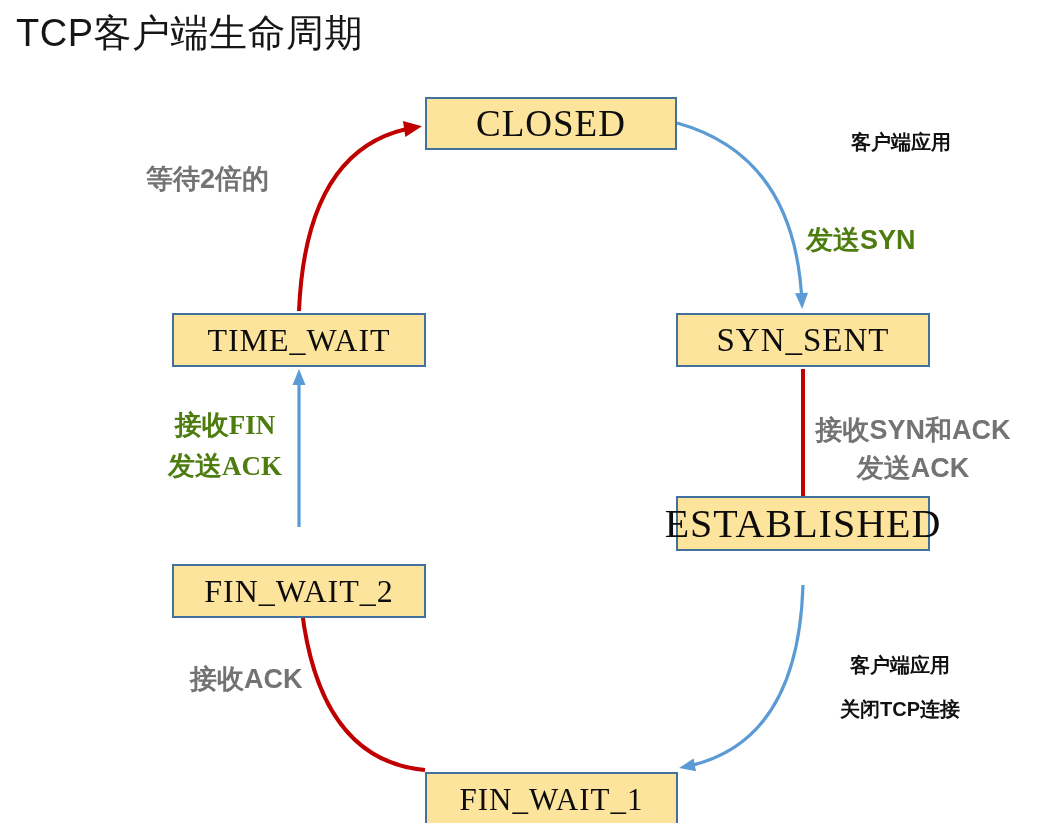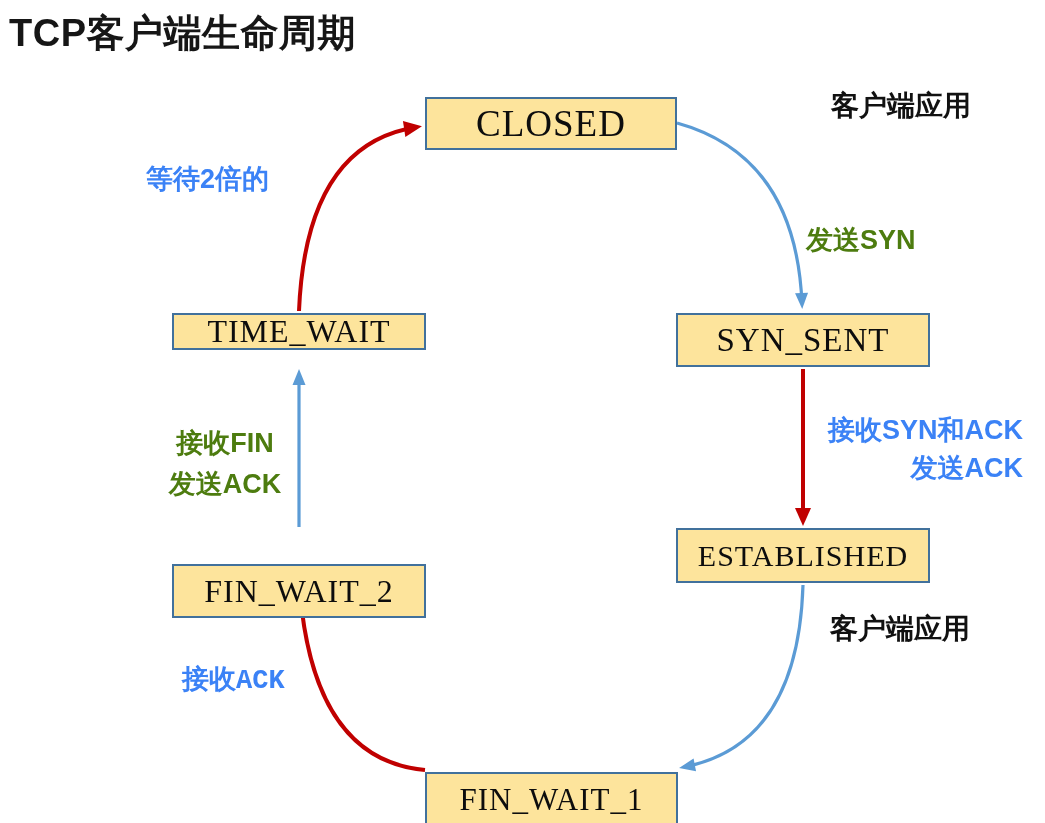--- a/index.html
+++ b/index.html
@@ -4,45 +4,45 @@
 <style>
   html,body { margin:0; padding:0; background:#ffffff; }
   .canvas {
     position:relative;
     width:1045px; height:823px;
     background:#ffffff;
     font-family:"Liberation Sans","DejaVu Sans",sans-serif;
     overflow:hidden;
   }
   .title {
-    position:absolute; left:9px; top:8px;
-    font-size:38px; font-weight:700; color:#161616;
+    position:absolute; left:16px; top:8px;
+    font-size:38px; font-weight:400; color:#161616;
     letter-spacing:0.5px;
   }
   .arrows { position:absolute; left:0; top:0; width:1045px; height:823px; }
   .state {
     position:absolute;
     background:#FDE49C;
     border:2px solid #41719C;
     box-sizing:border-box;
     display:flex; align-items:center; justify-content:center;
     font-family:"Liberation Serif","DejaVu Serif",serif;
     color:#0d0d0d;
     letter-spacing:1px;
   }
   .lbl {
     position:absolute;
     font-size:27px; font-weight:600;
     text-align:center;
     white-space:nowrap;
   }
-  .lbl.black { color:#111111; font-size:28px; line-height:44px; }
-  .lbl.red   { color:#3b82f6; }
+  .lbl.black { color:#111111; font-size:20px; line-height:44px;margin-top:36px; }
+  .lbl.red   { color:#737373; }
   .lbl.blue  { color:#4d7c0f; }
-  .two { line-height:38px;text-align:right; }
+  .two { line-height:38px; }
 </style>
 </head>
 <body>
 
 <div class="canvas">
 
   <div class="title">TCP客户端生命周期</div>
 
   <svg class="arrows" width="1045" height="823" viewBox="0 0 1045 823" xmlns="http://www.w3.org/2000/svg">
     <defs>
@@ -64,47 +64,48 @@
 
     <path d="M 299 527 L 299 374" fill="none" stroke="#5B9BD5" stroke-width="3.2" marker-end="url(#head-blue)"></path>
 
     <path d="M 299 311 Q 306 144 417 127" fill="none" stroke="#C00000" stroke-width="4" marker-end="url(#head-red)"></path>
   </svg>
 
   <div class="state" style="left:425px; top:97px;  width:252px; height:53px; font-size:37px;">CLOSED</div>
 
   <div class="state" style="left:676px; top:313px; width:254px; height:54px; font-size:33px;">SYN_SENT</div>
 
-  <div class="state" style="left:676px; top:528px; width:254px; height:55px; font-size:30px;">ESTABLISHED</div>
+  <div class="state" style="left:676px; top:496px; width:254px; height:55px; font-size:40px;">ESTABLISHED</div>
 
   <div class="state" style="left:425px; top:744px; width:253px; height:55px; font-size:31px;margin-top:28px;">FIN_WAIT_1</div>
 
   <div class="state" style="left:172px; top:528px; width:254px; height:54px; font-size:32px;margin-top:36px;">FIN_WAIT_2</div>
 
-  <div class="state" style="left:172px; top:313px; width:254px; height:37px; font-size:32px;">TIME_WAIT</div>
+  <div class="state" style="left:172px; top:313px; width:254px; height:54px; font-size:32px;">TIME_WAIT</div>
 
   <div class="lbl black" style="left:790px; top:84px; width:222px;">
     <div>客户端应用</div>
   </div>
 
   <div class="lbl blue" style="left:806px; top:222px;">发送SYN</div>
 
   <div class="lbl red two" style="left:803px; top:411px; width:220px;">
     <div>接收SYN和ACK</div>
     <div>发送ACK</div>
   </div>
 
   <div class="lbl black" style="left:790px; top:607px; width:220px;">
     <div>客户端应用</div>
+    <div>关闭TCP连接</div>
   </div>
 
 
-  <div class="lbl red" style="left:182px; top:661px;font-family:Liberation Mono, monospace;">接收ACK</div>
+  <div class="lbl red" style="left:190px; top:661px;">接收ACK</div>
 
-  <div class="lbl blue" style="left:155px; top:423px; width:140px; line-height:41px;">
+  <div class="lbl blue" style="left:155px; top:405px; width:140px; line-height:41px;font-family:Liberation Serif, serif;">
     <div>接收FIN</div>
     <div>发送ACK</div>
   </div>
 
   <div class="lbl red" style="left:100px; top:162px; width:215px; line-height:35px;">
     <div>等待2倍的</div>
   </div>
 
 </div>
 

